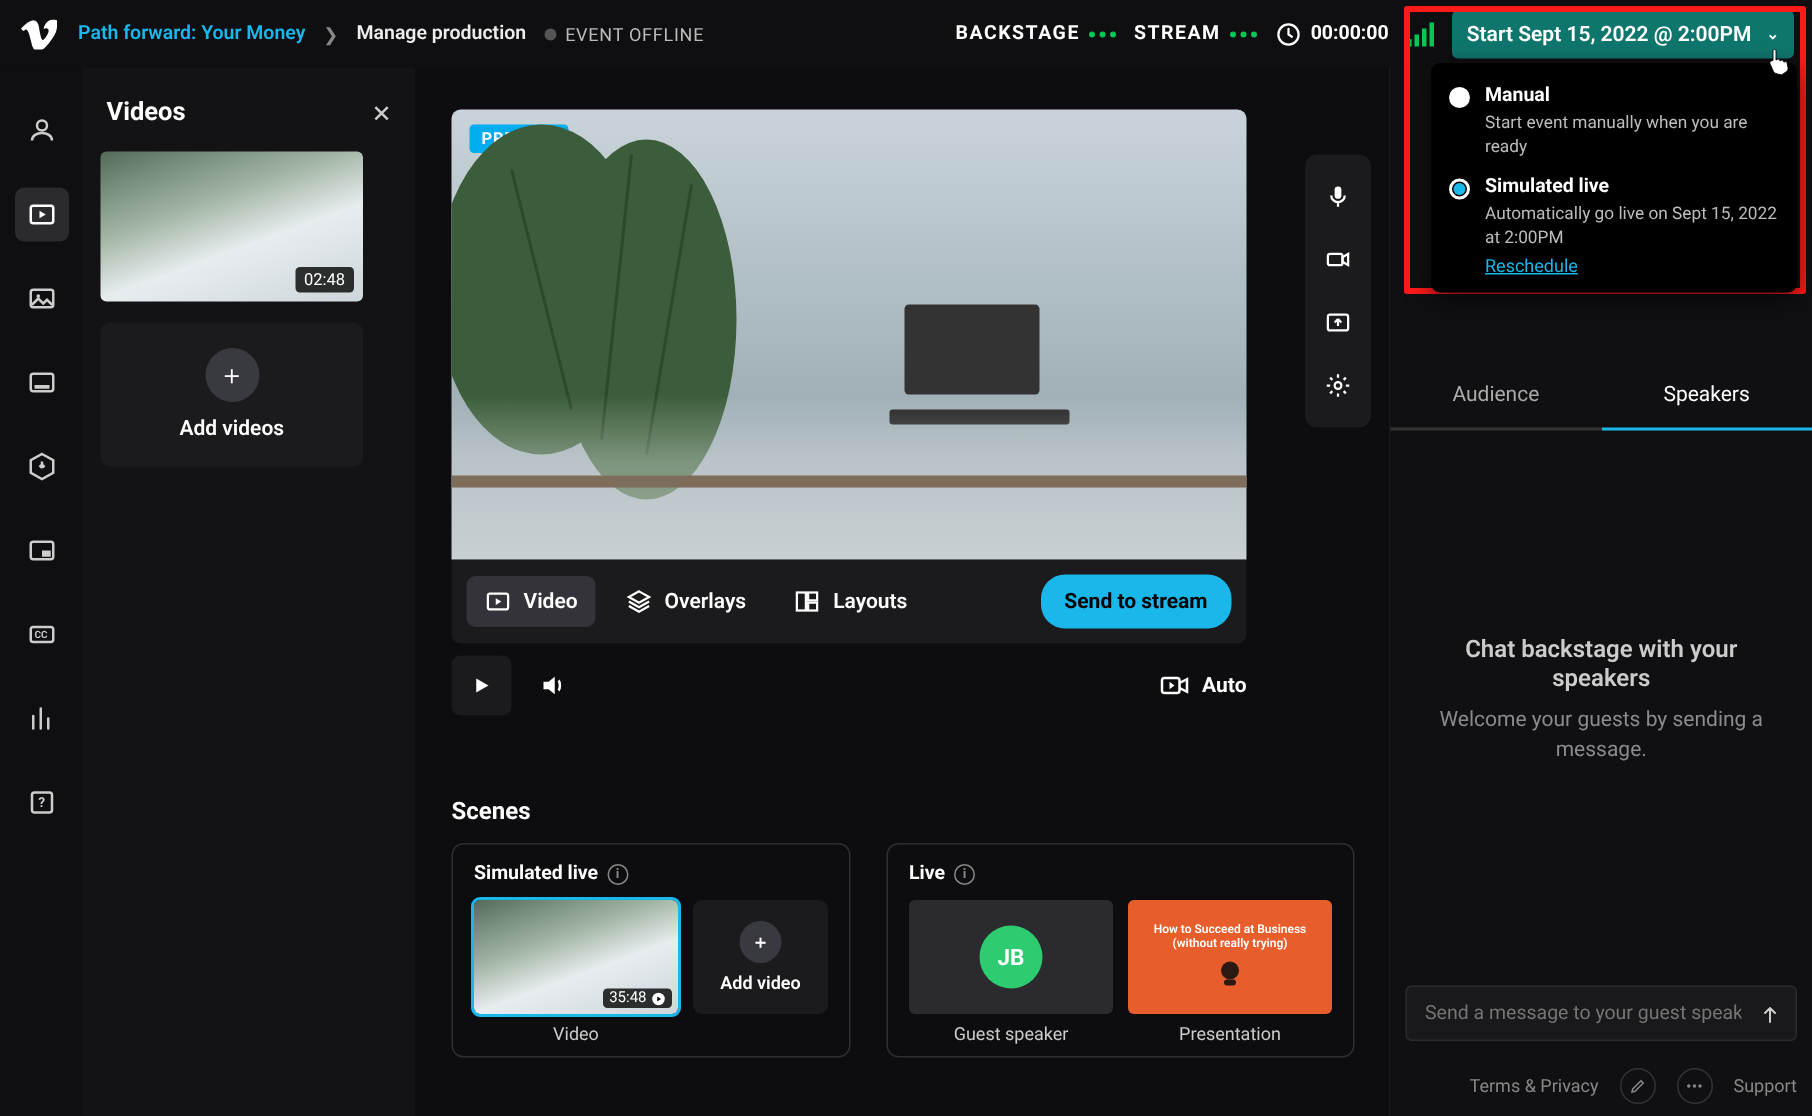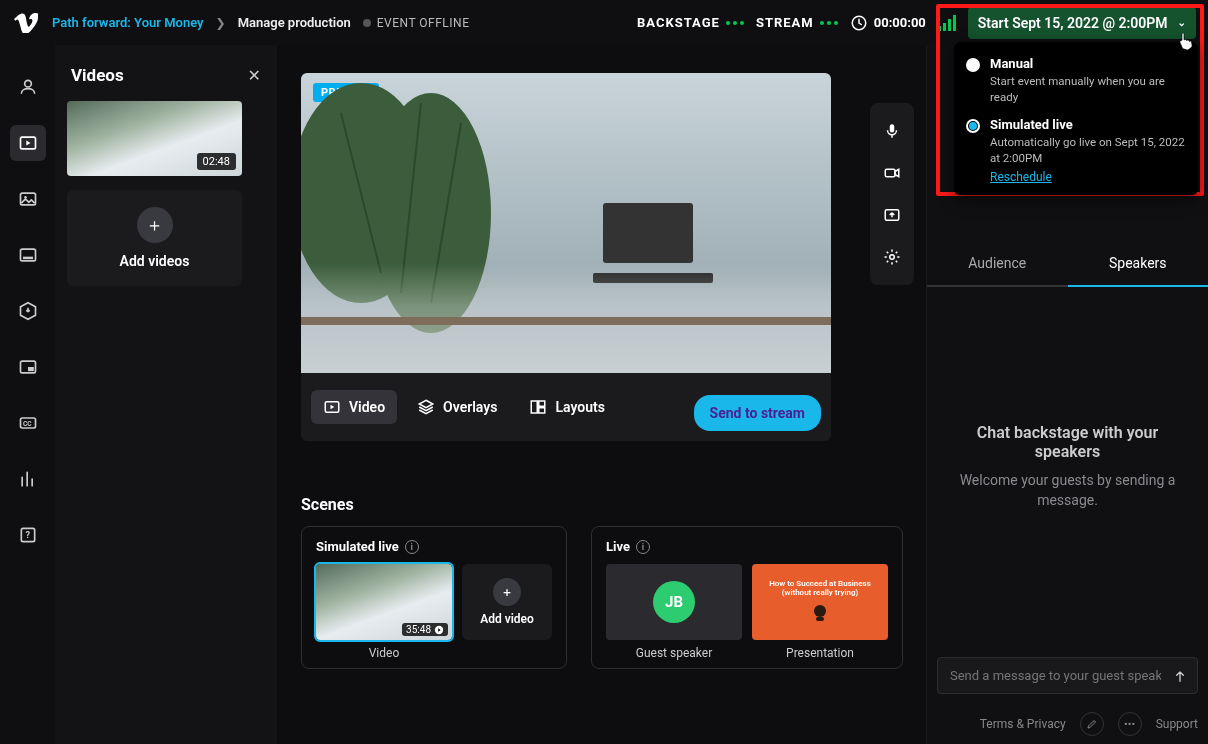--- a/index.html
+++ b/index.html
@@ -12,44 +12,44 @@
 .status-dot { width:8px; height:8px; border-radius:50%; background:#555; display:inline-block; margin-right:6px; }
 .offline-pill { color:#bbb; font-size:12px; letter-spacing:0.5px; display:flex; align-items:center; }
 .spacer { flex:1; }
 .stage-ind { display:flex; align-items:center; gap:6px; font-weight:700; font-size:13px; letter-spacing:1px; }
 .dots { display:flex; gap:3px; }
 .dots span { width:4px; height:4px; border-radius:50%; background:#00c853; }
 .clock { display:flex; align-items:center; gap:6px; font-size:13px; font-weight:700; }
 .signal-bars { display:flex; align-items:flex-end; gap:2px; height:16px; }
 .signal-bars span { width:3px; background:#00c853; }
 .signal-bars span:nth-child(1){height:5px} .signal-bars span:nth-child(2){height:8px} .signal-bars span:nth-child(3){height:12px} .signal-bars span:nth-child(4){height:16px}
-.start-btn { background:#14532d; color:#fff; border-radius:4px; padding:8px 10px; font-size:14px; font-weight:600; display:flex; align-items:center; gap:10px; cursor:pointer; }
+.start-btn { background:#0f766e; color:#fff; border-radius:4px; padding:8px 10px; font-size:14px; font-weight:600; display:flex; align-items:center; gap:10px; cursor:pointer; }
 .start-btn .caret { font-size:10px; }
 .main { display:flex; height:699px; }
 .leftrail { width:55px; background:#0f0f12; display:flex; flex-direction:column; align-items:center; padding-top:24px; gap:20px; }
 .rail-icon { width:36px; height:36px; border-radius:6px; display:flex; align-items:center; justify-content:center; color:#737373; cursor:pointer; }
 .rail-icon.active { background:#2b2b2f; color:#fff; }
 .col-videos { width:222px; background:#131316; padding:12px; }
 .col-videos .hdr { display:flex; align-items:center; justify-content:space-between; margin:8px 4px 16px; }
 .col-videos .hdr h2 { font-size:17px; font-weight:700; }
 .close-x { color:#ccc; cursor:pointer; font-size:16px; }
-.vid-thumb { width:175px; height:75px; border-radius:4px; background:linear-gradient(160deg,#556b5a 0%,#9fb3a0 35%,#e7ecef 60%,#cdd6da 100%); position:relative; overflow:hidden; cursor:pointer; }
+.vid-thumb { width:175px; height:100px; border-radius:4px; background:linear-gradient(160deg,#556b5a 0%,#9fb3a0 35%,#e7ecef 60%,#cdd6da 100%); position:relative; overflow:hidden; cursor:pointer; }
 .dur-badge { position:absolute; right:6px; bottom:6px; background:#000c; padding:2px 6px; border-radius:3px; font-size:11px; }
 .add-tile { width:175px; height:96px; border-radius:6px; background:#1b1b1e; margin-top:14px; display:flex; flex-direction:column; align-items:center; justify-content:center; gap:10px; cursor:pointer; }
 .add-circle { width:36px; height:36px; border-radius:50%; background:#393940; display:flex; align-items:center; justify-content:center; font-size:18px; }
 .col-stage { flex:1; padding:28px 24px 0; min-width:0; background:#0d0d10; position:relative;}
 .preview { width:530px; height:300px; border-radius:6px 6px 0 0; background:linear-gradient(180deg,#c9d4da 0%,#a9b9bf 50%,#8a9aa0 100%); position:relative; overflow:hidden;}
 .preview-badge { position:absolute; top:10px; left:12px; background:#00adef; color:#fff; font-size:11px; font-weight:700; padding:3px 8px; border-radius:3px; letter-spacing:0.5px; }
 .laptop { position:absolute; bottom:90px; left:55%; width:120px; height:80px; }
 .laptop::before{content:"";position:absolute;top:0;left:10px;width:90px;height:60px;background:#333;border-radius:3px;}
 .laptop::after{content:"";position:absolute;bottom:0;left:0;width:120px;height:10px;background:#222;border-radius:2px;}
 .toolbar { width:530px; background:#1b1b1e; border-radius:0 0 6px 6px; display:flex; align-items:center; gap:8px; padding:10px; }
 .tool-btn { display:flex; align-items:center; gap:8px; padding:8px 12px; border-radius:6px; font-size:14px; font-weight:600; cursor:pointer; }
 .tool-btn.sel { background:#333339; }
-.primary-btn { margin-left:auto; background:#1ab7ea; color:#4c1d95; padding:10px 16px; border-radius:16px; font-size:14px; font-weight:700; cursor:pointer;margin-top:12px; }
+.primary-btn { margin-left:auto; background:#1ab7ea; color:#000000; padding:10px 16px; border-radius:16px; font-size:14px; font-weight:700; cursor:pointer; }
 .playrow { width:530px; display:flex; align-items:center; gap:8px; margin-top:8px; }
 .sq { width:40px; height:40px; border-radius:6px; background:#1b1b1e; display:flex; align-items:center; justify-content:center; cursor:pointer; }
 .auto-lbl { margin-left:auto; display:flex; align-items:center; gap:8px; font-size:14px; font-weight:700; cursor:pointer; }
 .rightdock { position:absolute; top:58px; right:12px; width:44px; background:#1b1b1e; border-radius:8px; display:flex; flex-direction:column; align-items:center; padding:8px 0; gap:2px; }
 .dock-btn { width:40px; height:40px; display:flex; align-items:center; justify-content:center; cursor:pointer; color:#eee; }
 .scenes { margin-top:54px; }
 .scenes h3 { font-size:16px; font-weight:700; margin-bottom:12px; }
 .scene-row { display:flex; gap:24px; }
 .scene-card { border:1px solid #2e2e34; border-radius:8px; padding:12px 14px 8px; }
 .scene-card.sc1{width:270px}
@@ -278,20 +278,41 @@
       <div class="tool-btn">
         <svg width="18" height="18" viewBox="0 0 24 24">
             <rect x="3" y="4" width="8" height="16" fill="none" stroke="#fff" stroke-width="2"></rect>
             <rect x="13" y="4" width="8" height="7" fill="none" stroke="#fff" stroke-width="2"></rect>
             <rect x="13" y="13" width="8" height="7" fill="none" stroke="#fff" stroke-width="2"></rect>
           </svg>
         <span>Layouts</span>
       </div>
       <div class="primary-btn">Send to stream</div>
     </div>
+    <div class="playrow">
+      <div class="sq">
+          <svg width="14" height="14" viewBox="0 0 24 24">
+            <path d="M6 4l14 8-14 8z" fill="#fff"></path>
+          </svg>
+        </div>
+      <div class="sq" style="background:transparent">
+          <svg width="20" height="20" viewBox="0 0 24 24">
+            <path d="M4 9v6h4l5 4V5L8 9H4z" fill="#fff"></path>
+            <path d="M16 8c1.5 1.5 1.5 6.5 0 8" stroke="#fff" stroke-width="2" fill="none"></path>
+          </svg>
+        </div>
+      <div class="auto-lbl">
+        <svg width="20" height="20" viewBox="0 0 24 24">
+            <rect x="2" y="6" width="14" height="12" rx="2" fill="none" stroke="#fff" stroke-width="2"></rect>
+            <path d="M16 10l6-3v10l-6-3" fill="none" stroke="#fff" stroke-width="2"></path>
+            <path d="M8 9l4 3-4 3z" fill="#fff"></path>
+          </svg>
+        <span>Auto</span>
+      </div>
+    </div>
 
     <div class="rightdock">
       <div class="dock-btn">
           <svg width="18" height="18" viewBox="0 0 24 24">
             <rect x="9" y="3" width="6" height="11" rx="3" fill="#fff"></rect>
             <path d="M6 11a6 6 0 0012 0M12 17v4" stroke="#fff" stroke-width="2" fill="none"></path>
           </svg>
         </div>
       <div class="dock-btn">
           <svg width="18" height="18" viewBox="0 0 24 24">

